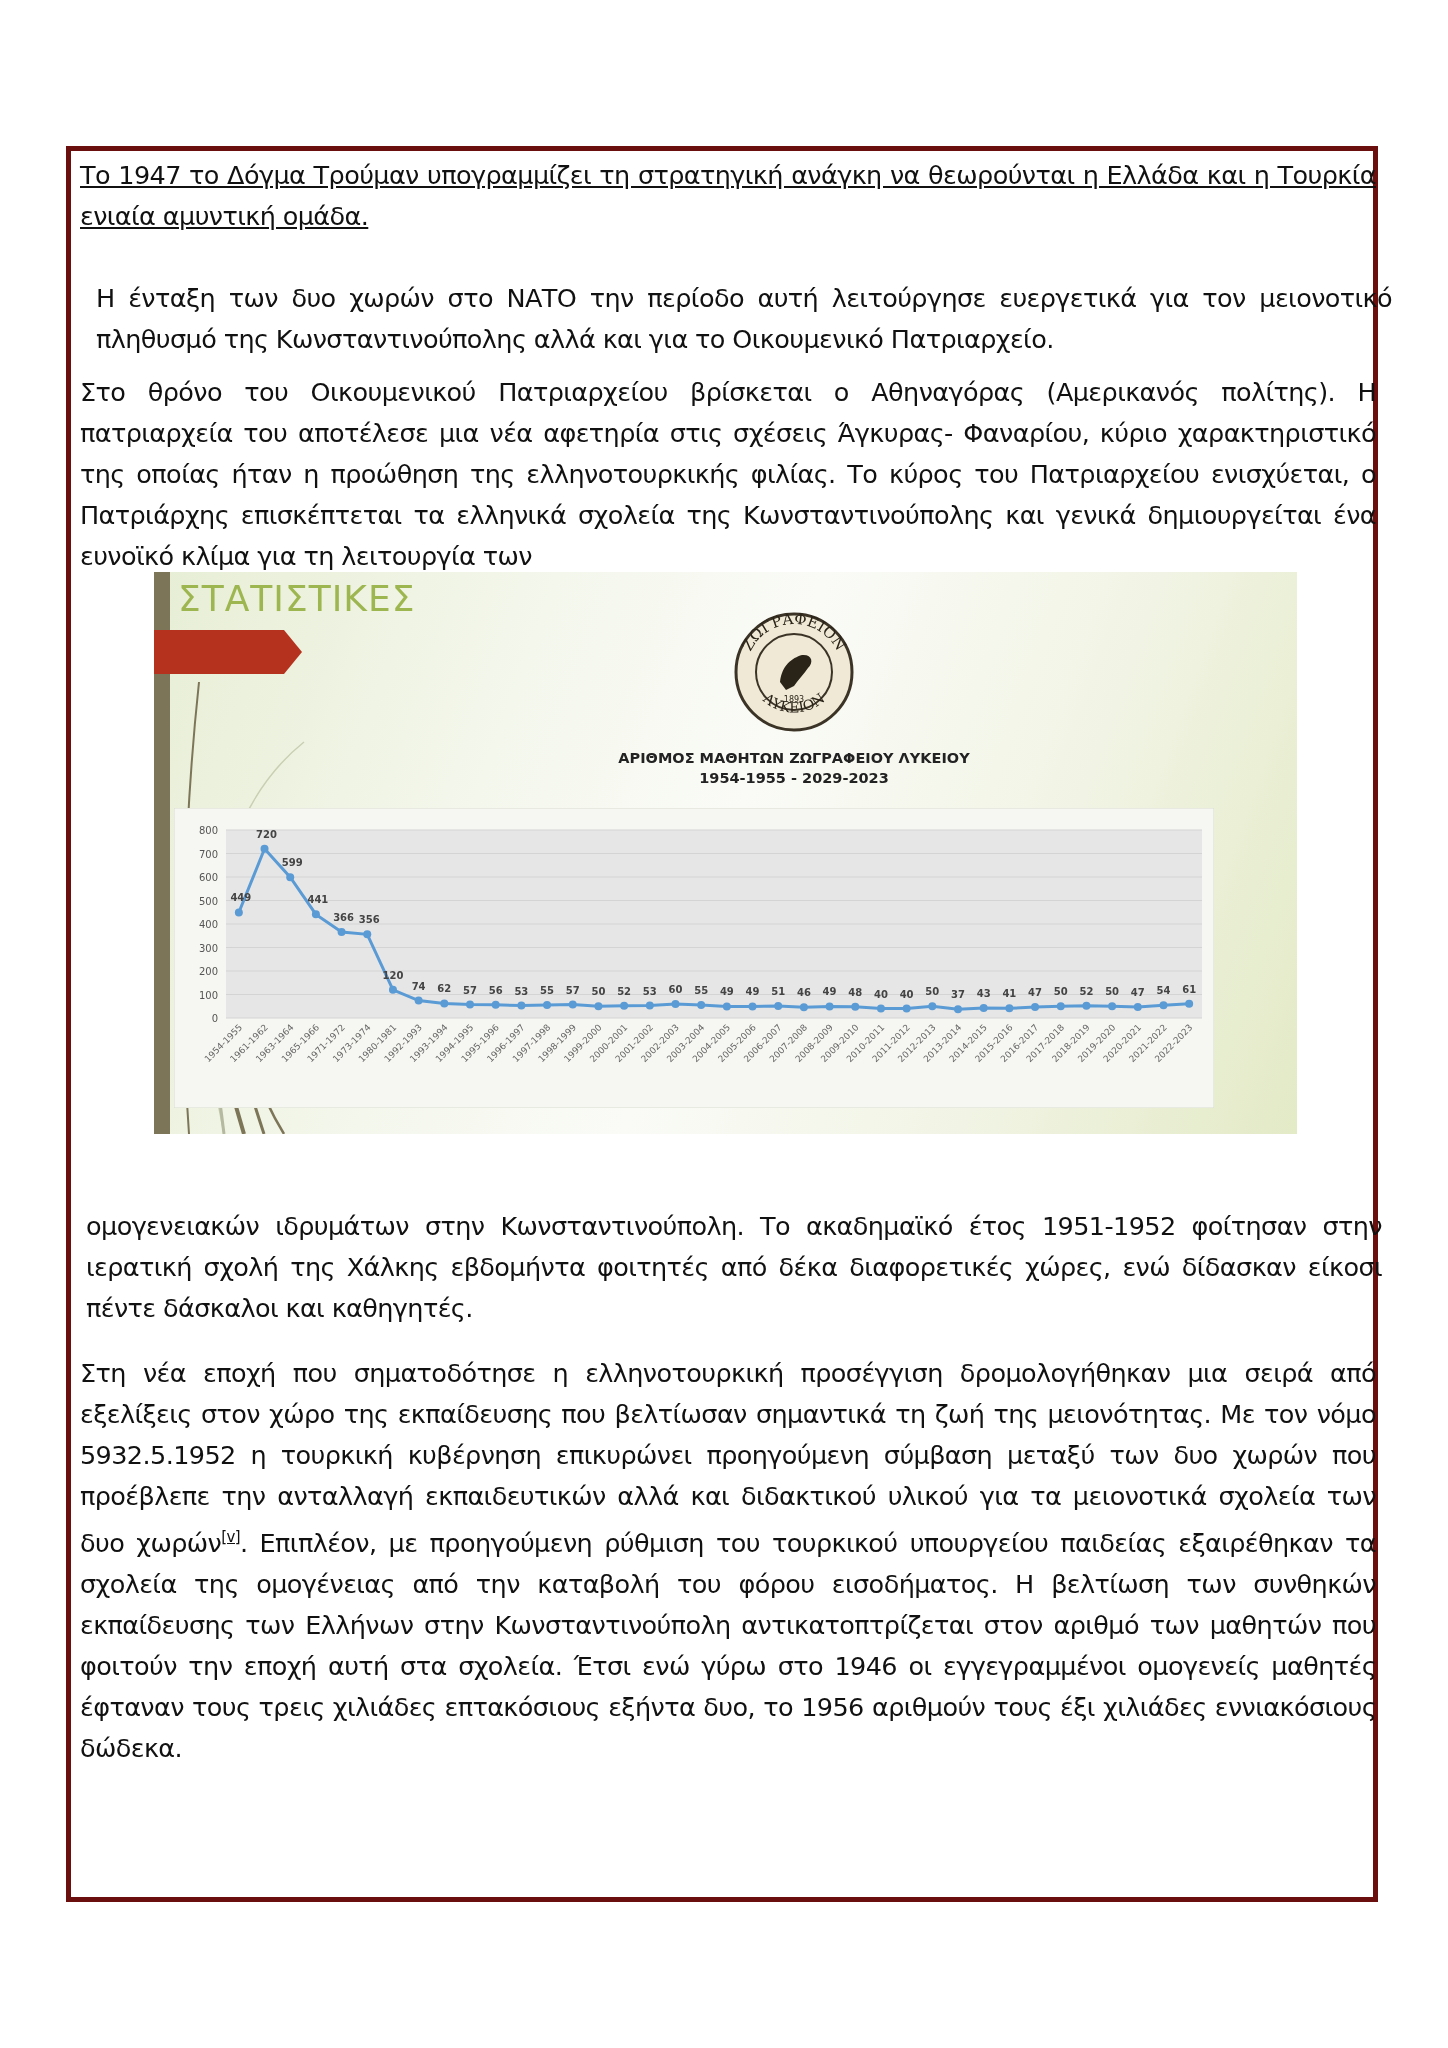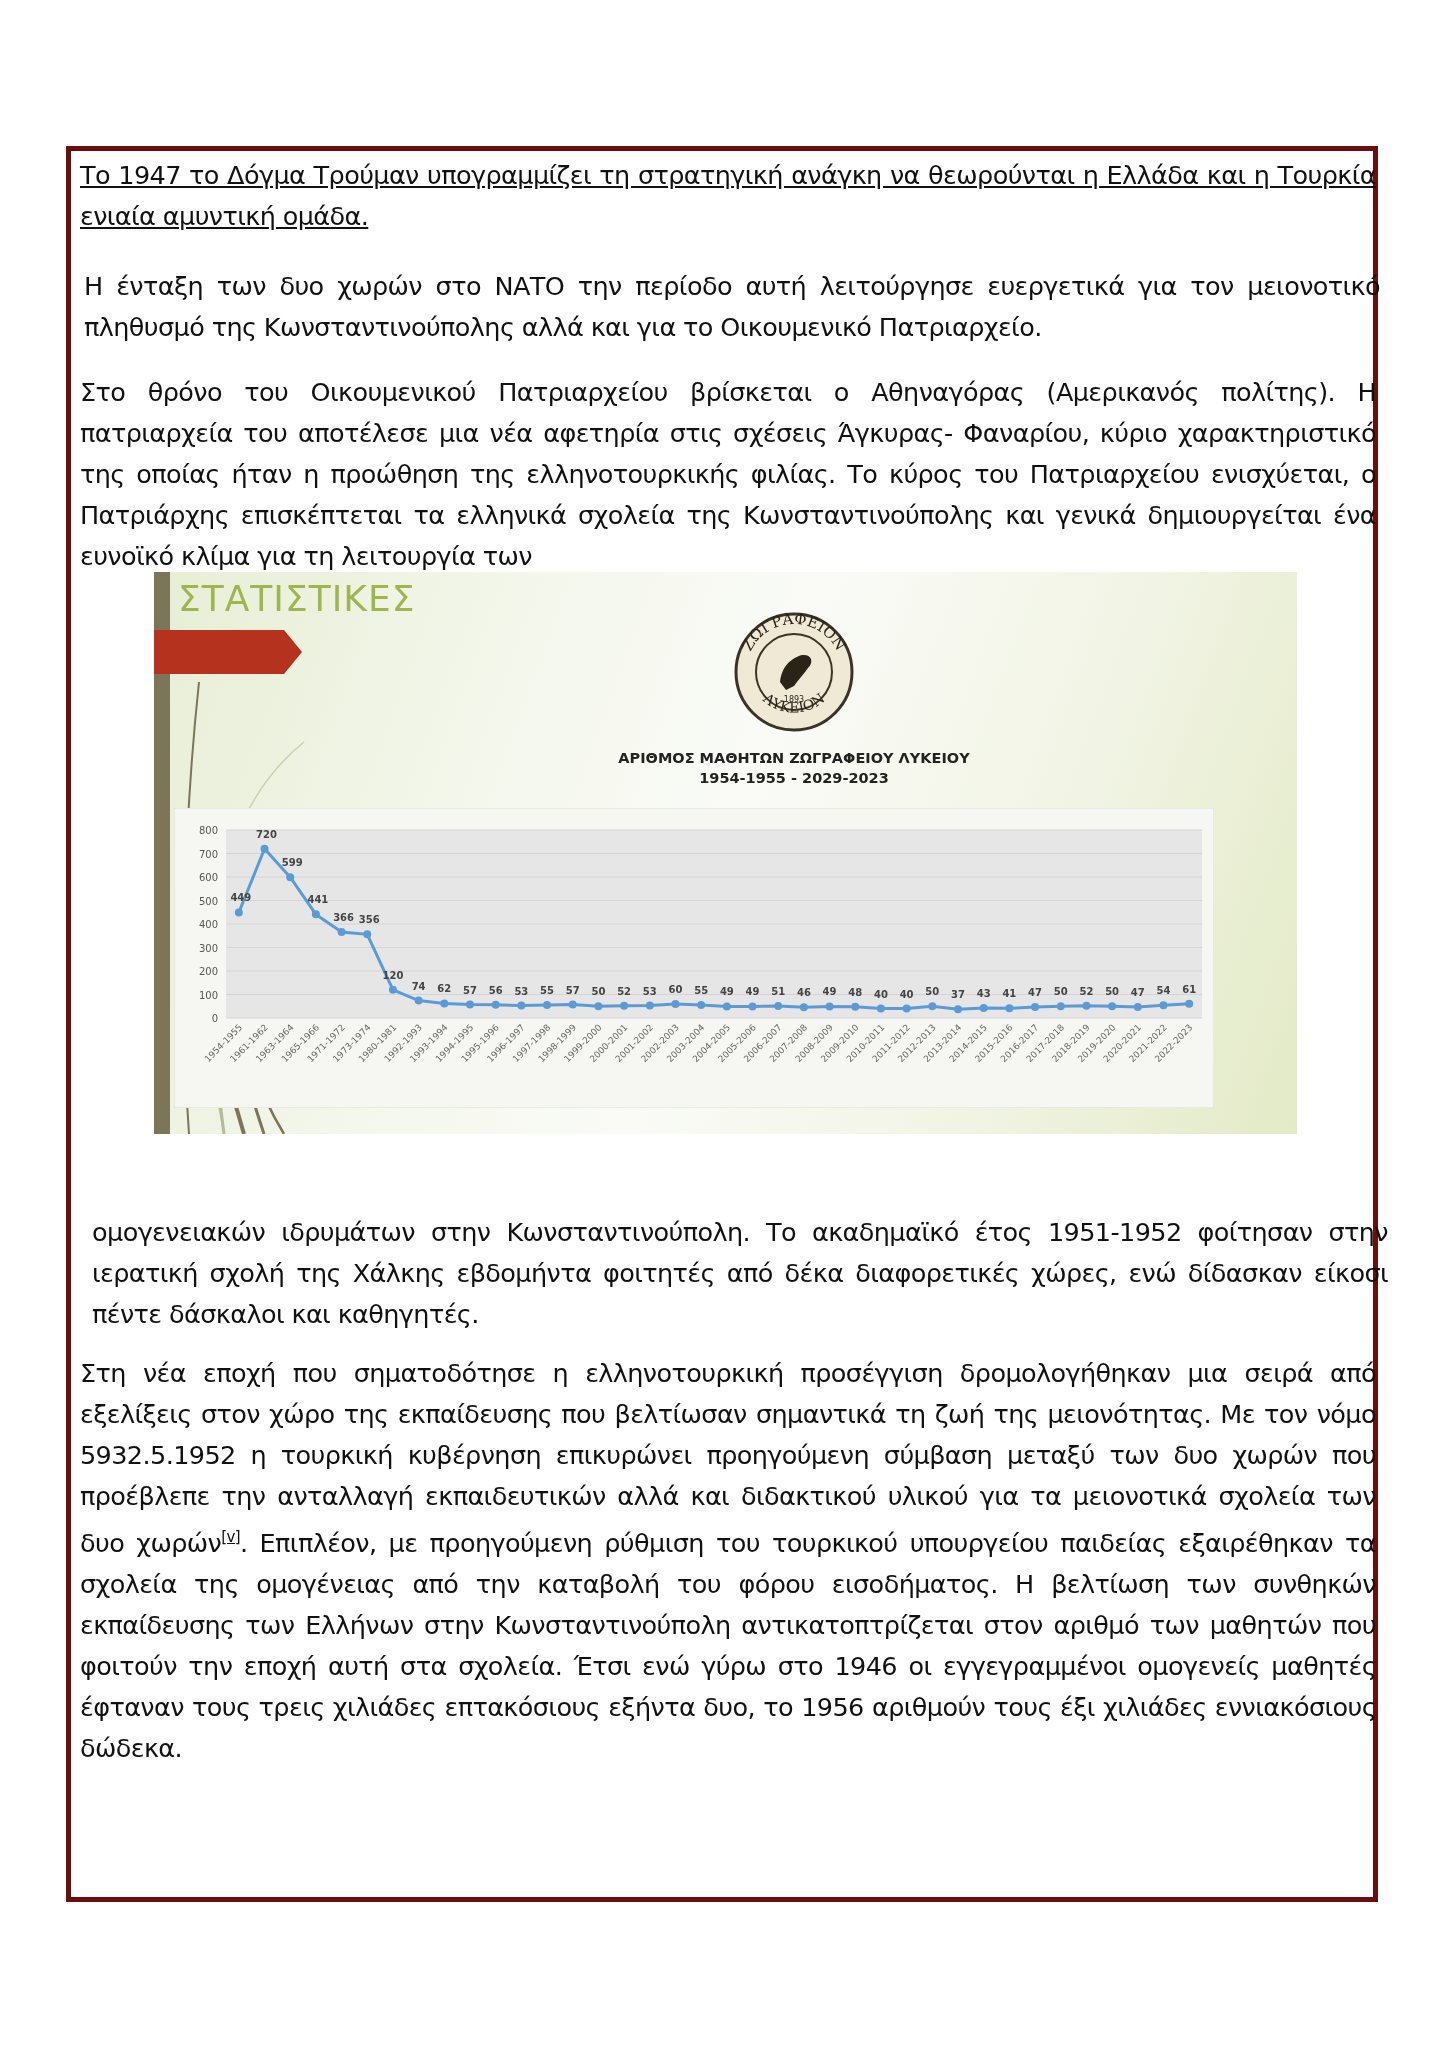--- a/index.html
+++ b/index.html
@@ -26,21 +26,21 @@
     .chart-title { position: absolute; left: 330px; top: 176px; width: 620px; text-align: center;
                    font-size: 14.5px; font-weight: bold; color: #222; line-height: 20px; }
     .chart-svg { position: absolute; left: 20px; top: 236px; }
   </style>
 </head>
 <body>
 
 <div class="frame"></div>
 
 <p class="para" id="p1" style="margin:0">Το 1947 το Δόγμα Τρούμαν υπογραμμίζει τη στρατηγική ανάγκη να θεωρούνται η Ελλάδα και η Τουρκία ενιαία αμυντική ομάδα.</p>
-<p class="para" id="p2" style="margin:4px">Η ένταξη των δυο χωρών στο ΝΑΤΟ την περίοδο αυτή λειτούργησε ευεργετικά για τον μειονοτικό πληθυσμό της Κωνσταντινούπολης αλλά και για το Οικουμενικό Πατριαρχείο.</p>
+<p class="para" id="p2" style="margin:16px">Η ένταξη των δυο χωρών στο ΝΑΤΟ την περίοδο αυτή λειτούργησε ευεργετικά για τον μειονοτικό πληθυσμό της Κωνσταντινούπολης αλλά και για το Οικουμενικό Πατριαρχείο.</p>
 <p class="para" id="p3" style="margin:0">Στο θρόνο του Οικουμενικού Πατριαρχείου βρίσκεται ο Αθηναγόρας (Αμερικανός πολίτης). Η πατριαρχεία του αποτέλεσε μια νέα αφετηρία στις σχέσεις Άγκυρας- Φαναρίου, κύριο χαρακτηριστικό της οποίας ήταν η προώθηση της ελληνοτουρκικής φιλίας. Το κύρος του Πατριαρχείου ενισχύεται, ο Πατριάρχης επισκέπτεται τα ελληνικά σχολεία της Κωνσταντινούπολης και γενικά δημιουργείται ένα ευνοϊκό κλίμα για τη λειτουργία των</p>
 
 <div class="slide">
   <div class="slide-bar"></div>
   <svg width="1143" height="562" style="position:absolute;left:0;top:0">
     <path d="M45 110 C 30 250, 25 420, 35 562" stroke="#7d7558" stroke-width="2" fill="none"></path>
     <path d="M70 562 C 40 420, 50 250, 150 170" stroke="#c9cfb2" stroke-width="1.5" fill="none"></path>
     <path d="M90 562 C 60 460, 40 380, 30 330" stroke="#7d7558" stroke-width="4" fill="none"></path>
     <path d="M110 562 C 80 470, 60 400, 45 360" stroke="#7d7558" stroke-width="3" fill="none"></path>
     <path d="M130 562 C 80 480, 80 400, 95 330" stroke="#7d7558" stroke-width="2.5" fill="none"></path>
@@ -206,14 +206,14 @@
         <text x="886.7368421052632" y="187.25" text-anchor="middle" font-size="10" font-weight="bold" fill="#444">50</text>
         <text x="912.421052631579" y="186.78" text-anchor="middle" font-size="10" font-weight="bold" fill="#444">52</text>
         <text x="938.1052631578948" y="187.25" text-anchor="middle" font-size="10" font-weight="bold" fill="#444">50</text>
         <text x="963.7894736842106" y="187.955" text-anchor="middle" font-size="10" font-weight="bold" fill="#444">47</text>
         <text x="989.4736842105264" y="186.31" text-anchor="middle" font-size="10" font-weight="bold" fill="#444">54</text>
         <text x="1015.1578947368422" y="184.665" text-anchor="middle" font-size="10" font-weight="bold" fill="#444">61</text>
       </g>
   </svg>
 </div>
 
-<p class="para" id="p4" style="margin:12px">ομογενειακών ιδρυμάτων στην Κωνσταντινούπολη. Το ακαδημαϊκό έτος 1951-1952 φοίτησαν στην ιερατική σχολή της Χάλκης εβδομήντα φοιτητές από δέκα διαφορετικές χώρες, ενώ δίδασκαν είκοσι πέντε δάσκαλοι και καθηγητές.</p>
+<p class="para" id="p4" style="margin:6px">ομογενειακών ιδρυμάτων στην Κωνσταντινούπολη. Το ακαδημαϊκό έτος 1951-1952 φοίτησαν στην ιερατική σχολή της Χάλκης εβδομήντα φοιτητές από δέκα διαφορετικές χώρες, ενώ δίδασκαν είκοσι πέντε δάσκαλοι και καθηγητές.</p>
 <p class="para" id="p5" style="margin:0"><span>Στη νέα εποχή που σηματοδότησε η ελληνοτουρκική προσέγγιση δρομολογήθηκαν μια σειρά από εξελίξεις στον χώρο της εκπαίδευσης που βελτίωσαν σημαντικά τη ζωή της μειονότητας. Με τον νόμο 5932.5.1952 η τουρκική κυβέρνηση επικυρώνει προηγούμενη σύμβαση μεταξύ των δυο χωρών που προέβλεπε την ανταλλαγή εκπαιδευτικών αλλά και διδακτικού υλικού για τα μειονοτικά σχολεία των δυο χωρών</span><sup>[v]</sup><span>. Επιπλέον, με προηγούμενη ρύθμιση του τουρκικού υπουργείου παιδείας εξαιρέθηκαν τα σχολεία της ομογένειας από την καταβολή του φόρου εισοδήματος. Η βελτίωση των συνθηκών εκπαίδευσης των Ελλήνων στην Κωνσταντινούπολη αντικατοπτρίζεται στον αριθμό των μαθητών που φοιτούν την εποχή αυτή στα σχολεία. Έτσι ενώ γύρω στο 1946 οι εγγεγραμμένοι ομογενείς μαθητές έφταναν τους τρεις χιλιάδες επτακόσιους εξήντα δυο, το 1956 αριθμούν τους έξι χιλιάδες εννιακόσιους δώδεκα.</span></p>
 
 </body></html>

